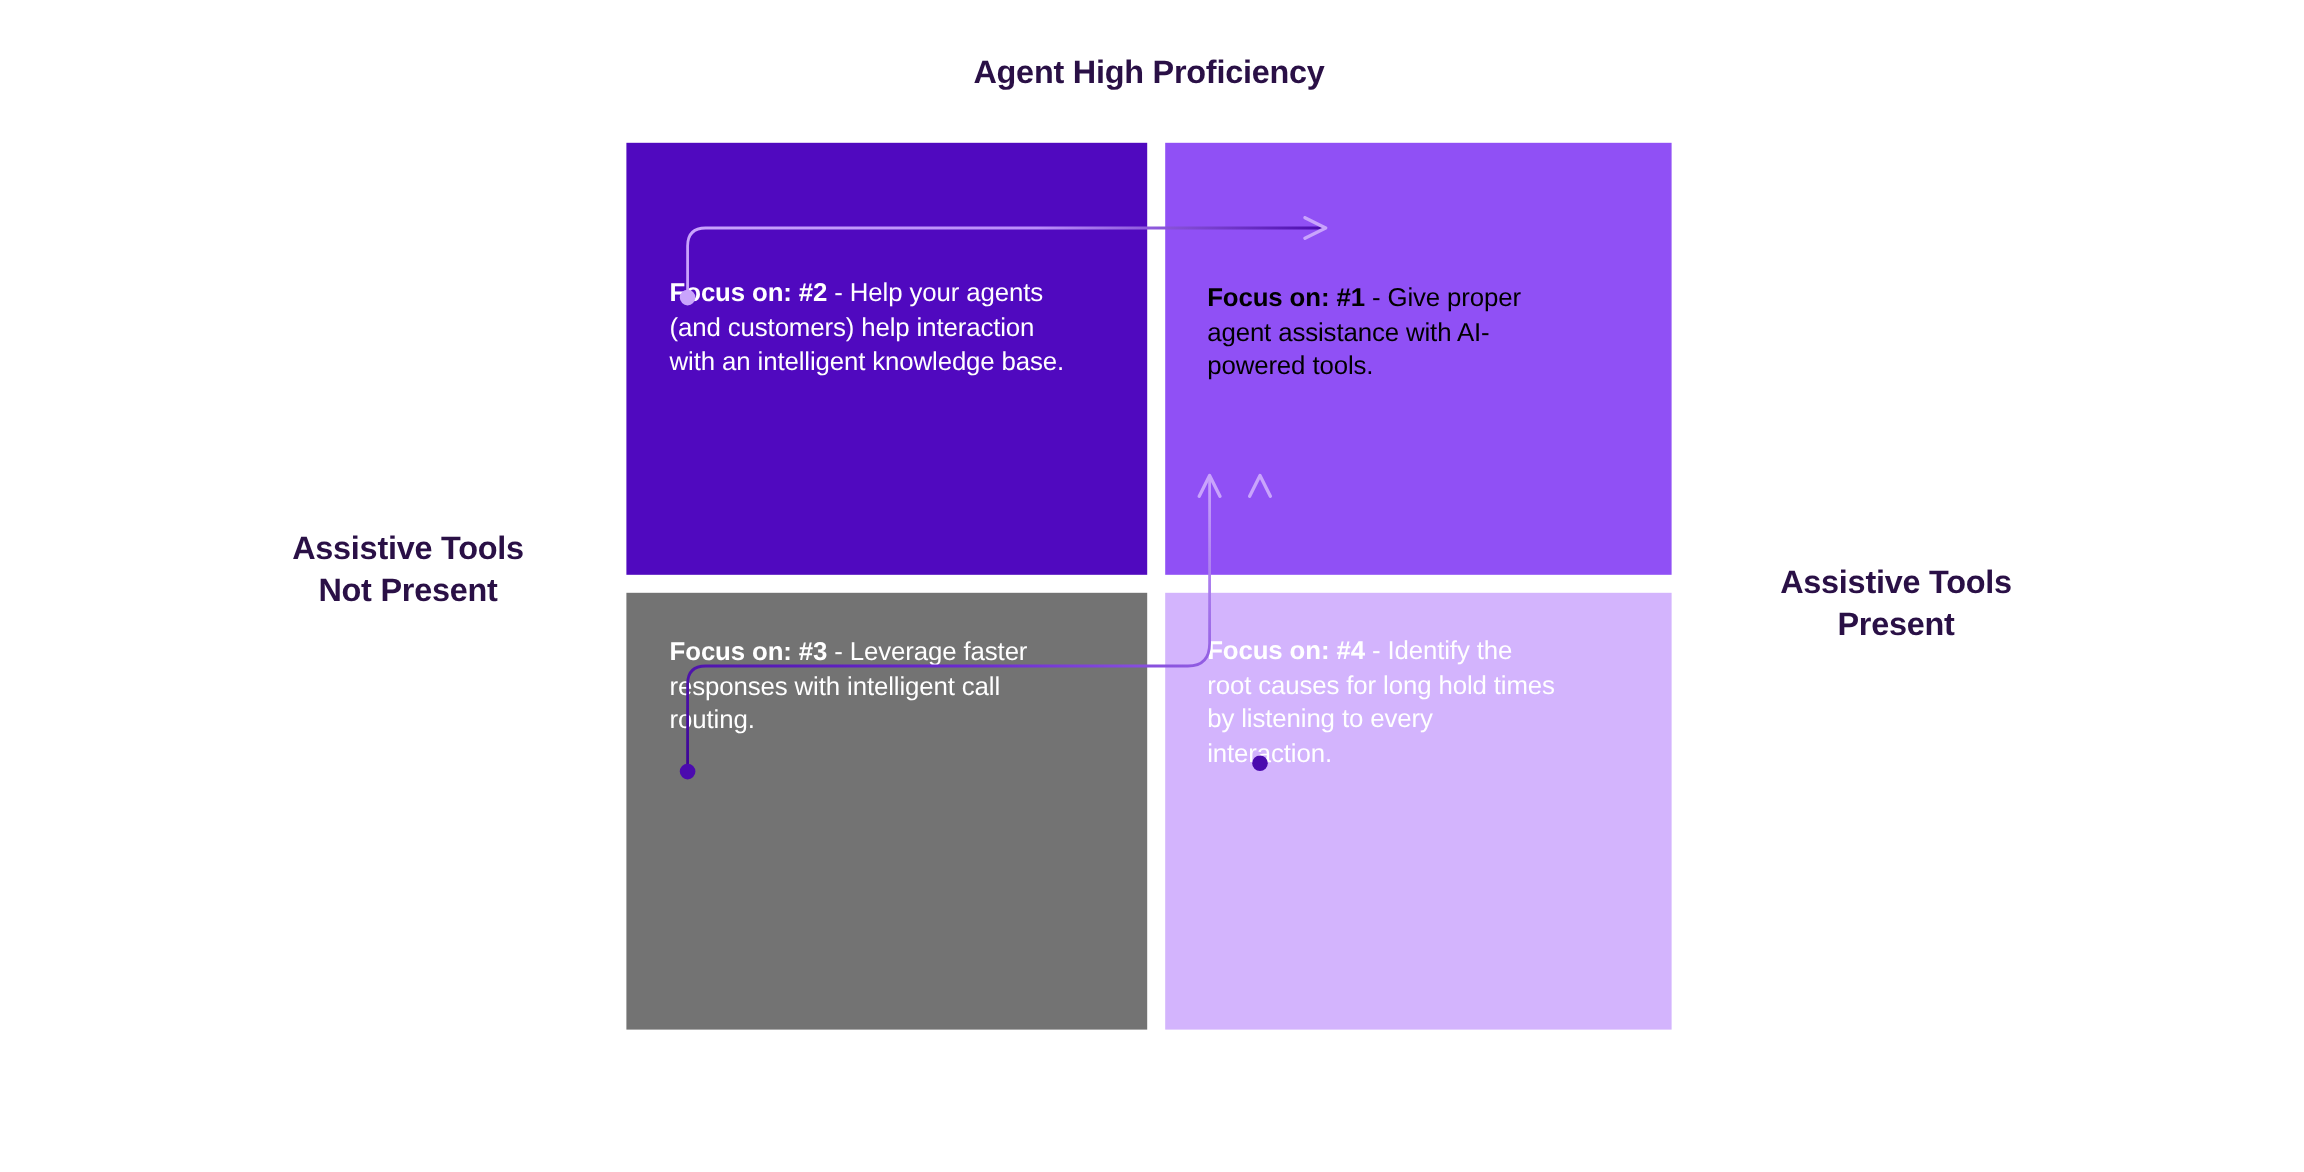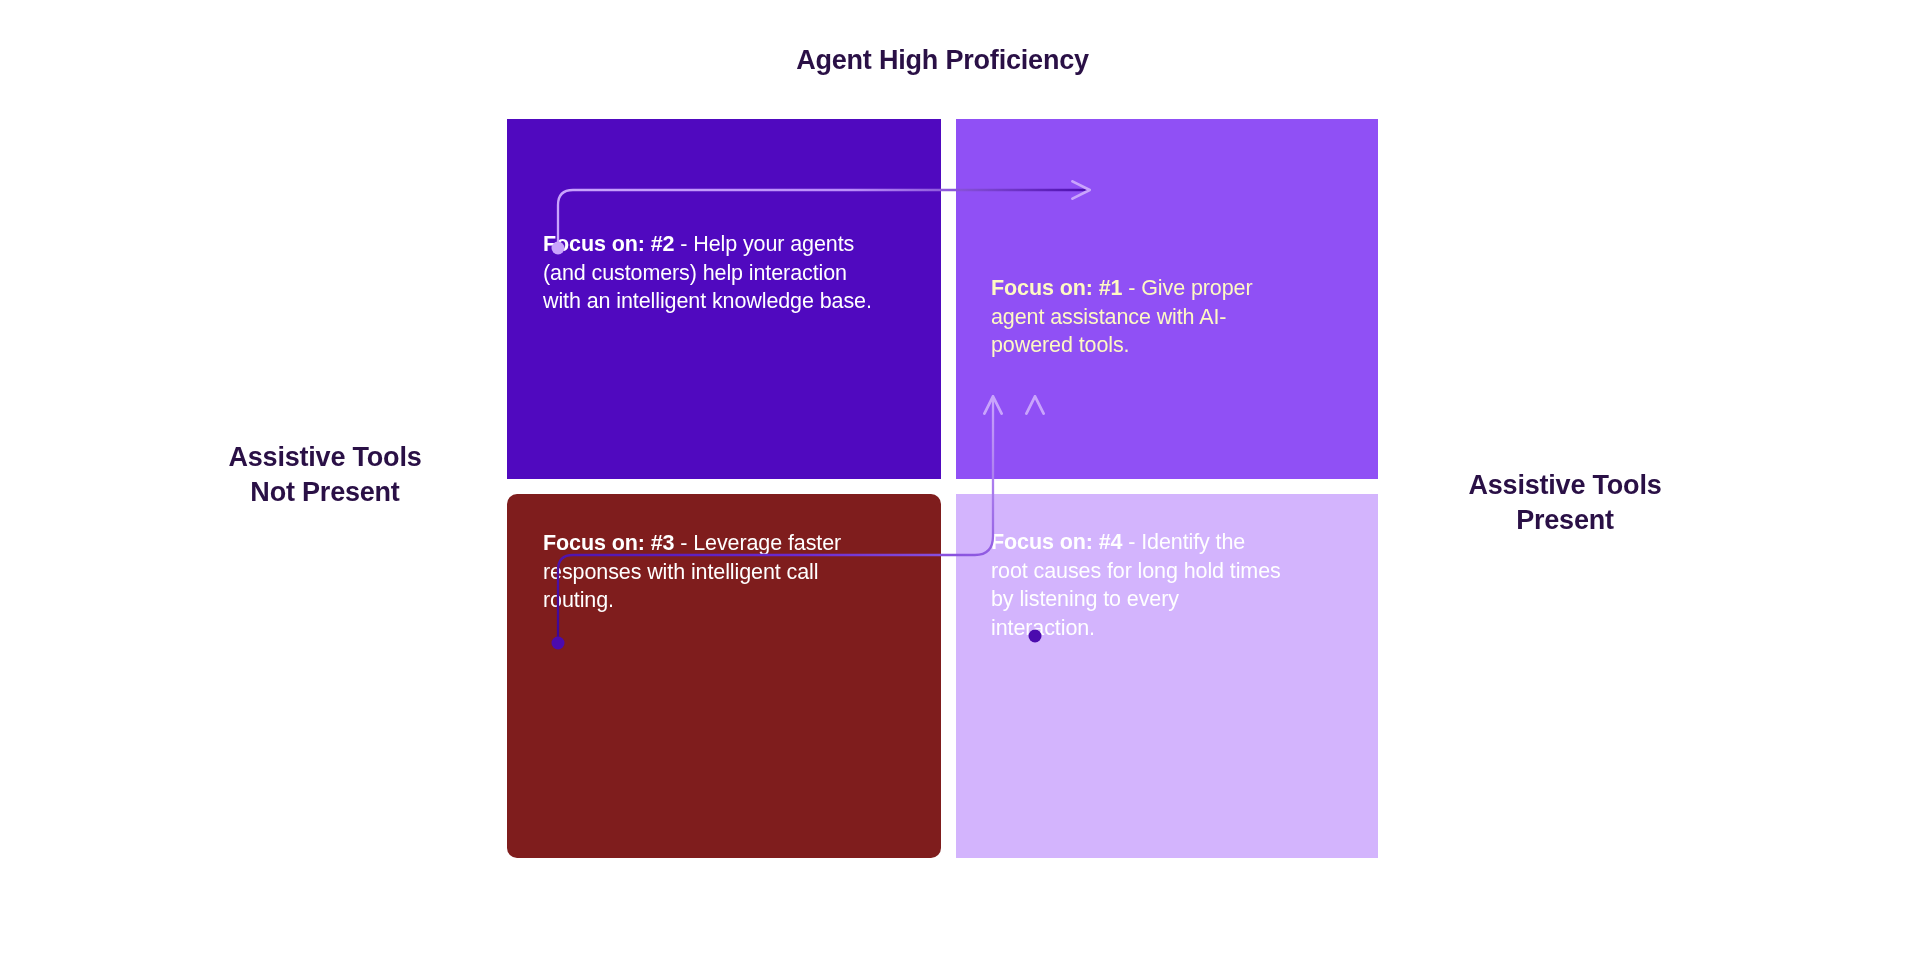--- a/index.html
+++ b/index.html
@@ -10,21 +10,21 @@
   body {
     width: 1920px;
     height: 977px;
     font-family: "Liberation Sans", sans-serif;
     overflow: hidden;
     position: relative;
   }
 
   #stage {
     position: absolute;
-    left: 0; top: 0;
+    left: 15px; top: 0;
     width: 1749px;
     height: 977px;
   }
 
   
   .axis-label {
     position: absolute;
     color: #2A1046;
     font-weight: bold;
     font-size: 27px;
@@ -111,26 +111,26 @@
 
   <div id="matrix">
 
     <div class="quad" id="quad-tl" style="background: rgb(80, 9, 191);">
       <div class="quad-text" id="text-tl" style="color: rgb(255, 255, 255);">
         <span class="lead">Focus on: #2</span><span> - Help your agents (and customers) help interaction with an intelligent knowledge base.</span>
       </div>
     </div>
 
     <div class="quad" id="quad-tr" style="background: rgb(144, 80, 245);">
-      <div class="quad-text" id="text-tr" style="color: #fef9c3; margin-top: 40px;">
+      <div class="quad-text" id="text-tr" style="color: #000000;">
         <span class="lead">Focus on: #1</span><span> - Give proper agent assistance with AI-powered tools.</span>
       </div>
     </div>
 
-    <div class="quad" id="quad-bl" style="background: #7f1d1d; border-radius: 10px;">
+    <div class="quad" id="quad-bl" style="background: #737373;">
       <div class="quad-text" id="text-bl" style="color: rgb(255, 255, 255);">
         <span class="lead">Focus on: #3</span><span> - Leverage faster responses with intelligent call routing.</span>
       </div>
     </div>
 
     <div class="quad" id="quad-br" style="background: rgb(211, 180, 253);">
       <div class="quad-text" id="text-br" style="color: rgb(255, 255, 255);">
         <span class="lead">Focus on: #4</span><span> - Identify the root causes for long hold times by listening to every interaction.</span>
       </div>
     </div>

